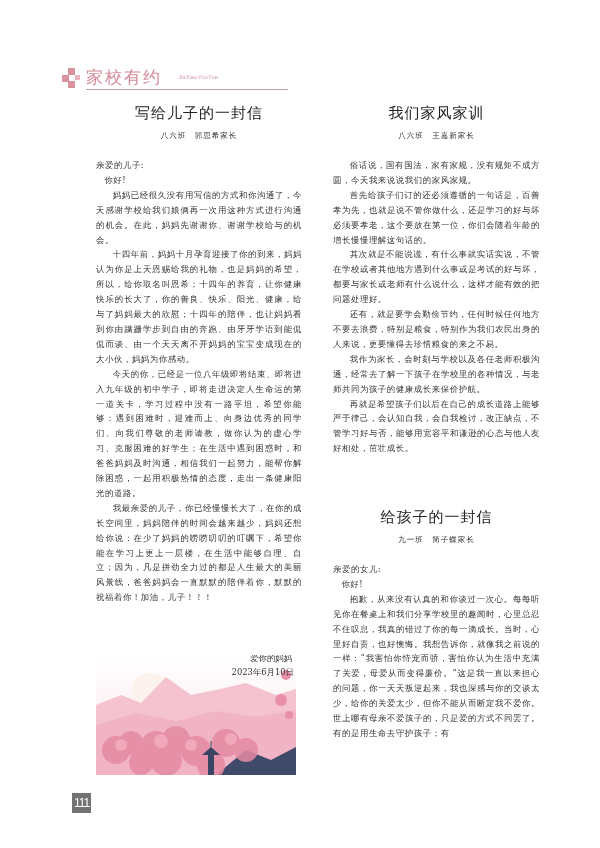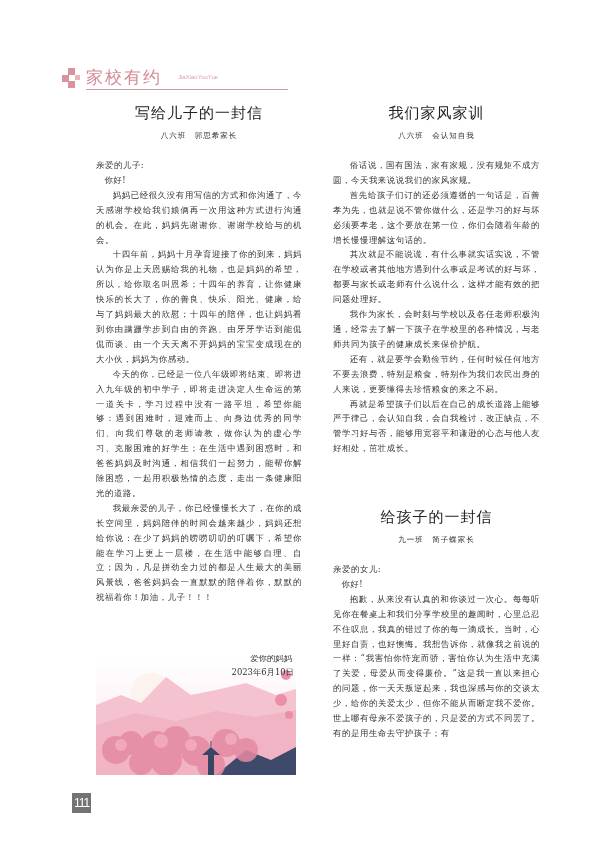--- a/index.html
+++ b/index.html
@@ -99,27 +99,27 @@
         <circle cx="185" cy="45" r="6"></circle>
         <circle cx="193" cy="60" r="4"></circle>
       </g>
   </svg>
   <div class="sign" style="position:absolute; right:4px; top:-4px;margin-left:40px;">爱你的妈妈</div>
   <div class="sign" style="position:absolute; right:2px; top:10px;">2023年6月10日</div>
 </div>
 
 <div class="col col-right" style="top:104px;">
   <div class="art-title">我们家风家训</div>
-  <div class="art-byline">八六班　会认知自我</div>
+  <div class="art-byline">八六班　王嘉新家长</div>
   <div class="body" style="margin-top:17px;">
     <p>俗话说，国有国法，家有家规，没有规矩不成方圆，今天我来说说我们的家风家规。</p>
     <p>首先给孩子们订的还必须遵循的一句话是，百善孝为先，也就是说不管你做什么，还是学习的好与坏必须要孝老，这个要放在第一位，你们会随着年龄的增长慢慢理解这句话的。</p>
     <p>其次就是不能说谎，有什么事就实话实说，不管在学校或者其他地方遇到什么事或是考试的好与坏，都要与家长或老师有什么说什么，这样才能有效的把问题处理好。</p>
+    <p>还有，就是要学会勤俭节约，任何时候任何地方不要去浪费，特别是粮食，特别作为我们农民出身的人来说，更要懂得去珍惜粮食的来之不易。</p>
     <p>我作为家长，会时刻与学校以及各任老师积极沟通，经常去了解一下孩子在学校里的各种情况，与老师共同为孩子的健康成长来保价护航。</p>
-    <p>还有，就是要学会勤俭节约，任何时候任何地方不要去浪费，特别是粮食，特别作为我们农民出身的人来说，更要懂得去珍惜粮食的来之不易。</p>
     <p>再就是希望孩子们以后在自己的成长道路上能够严于律己，会认知自我，会自我检讨，改正缺点，不管学习好与否，能够用宽容平和谦逊的心态与他人友好相处，茁壮成长。</p>
   </div>
 </div>
 
 <div class="col col-right" style="top:508px;">
   <div class="art-title">给孩子的一封信</div>
   <div class="art-byline">九一班　简子蝶家长</div>
   <div class="body" style="margin-top:17px;">
     <p class="noind">亲爱的女儿:</p>
     <p class="greet">你好!</p>

